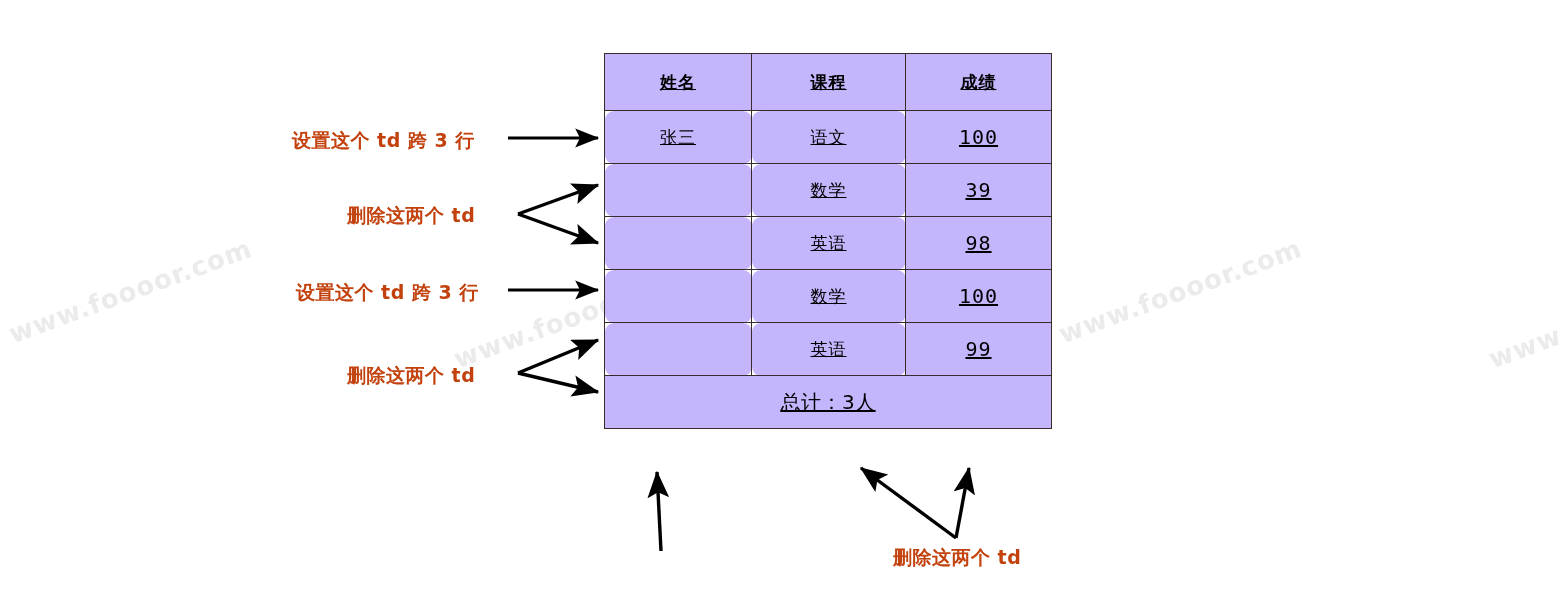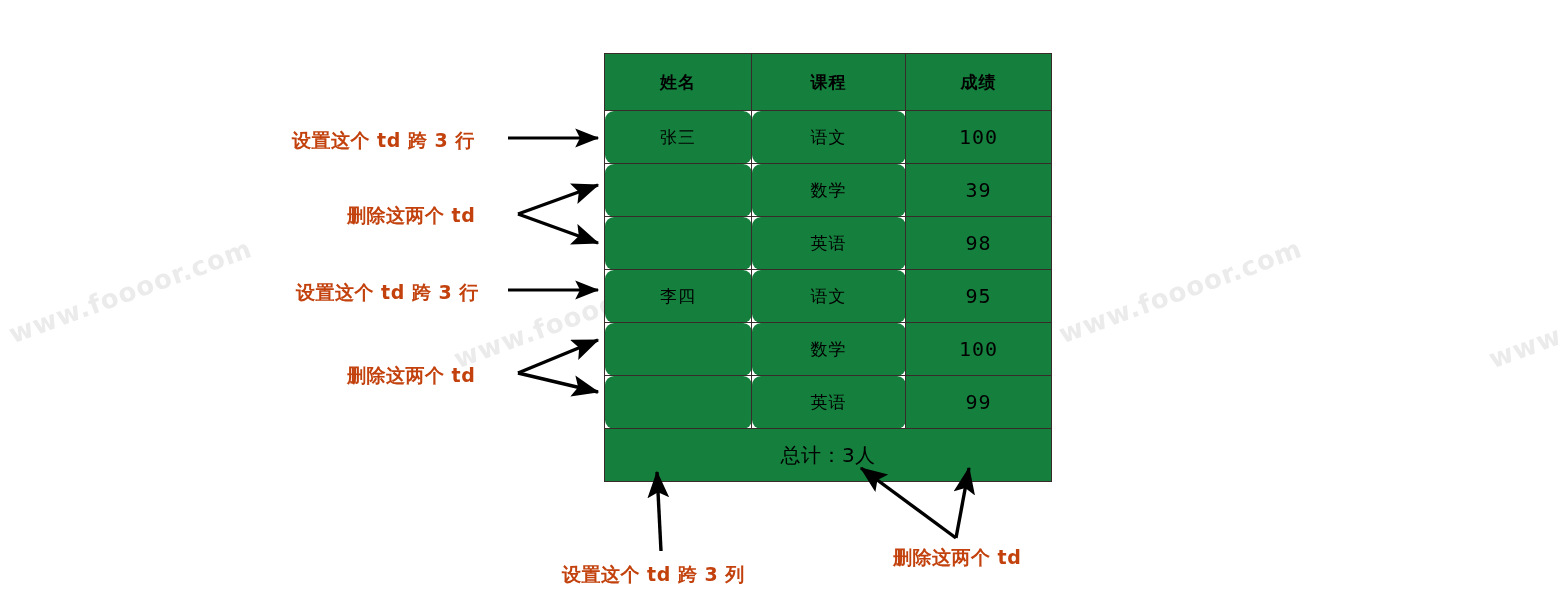--- a/index.html
+++ b/index.html
@@ -50,23 +50,24 @@
     position: absolute;
     left: 604px;
     top: 53px;
     width: 444px;
     border-collapse: collapse;
     background: #ffffff;
     table-layout: fixed;
   }
   #grade-table td, #grade-table th {
     border: 1px solid #3a2b2b;
-    background: #15803d;
+    background: #c4b5fd;
     padding: 0;
     margin: 0;
+    text-decoration: underline;
   }
   #grade-table th {
     height: 56px;
     font-size: 17px;
     font-weight: 700;
     font-family: "DejaVu Sans", sans-serif;
     text-align: center;
     vertical-align: middle;
     letter-spacing: 1px;
   }
@@ -151,25 +152,20 @@
           <td class="col-name cell-cn"></td>
           <td class="col-course cell-cn">数学</td>
           <td class="col-score cell-num">39</td>
         </tr>
         <tr>
           <td class="col-name cell-cn"></td>
           <td class="col-course cell-cn">英语</td>
           <td class="col-score cell-num">98</td>
         </tr>
         <tr>
-          <td class="col-name cell-cn">李四</td>
-          <td class="col-course cell-cn">语文</td>
-          <td class="col-score cell-num">95</td>
-        </tr>
-        <tr>
           <td class="col-name cell-cn"></td>
           <td class="col-course cell-cn">数学</td>
           <td class="col-score cell-num">100</td>
         </tr>
         <tr>
           <td class="col-name cell-cn"></td>
           <td class="col-course cell-cn">英语</td>
           <td class="col-score cell-num">99</td>
         </tr>
       </tbody>
@@ -181,21 +177,20 @@
   </table>
 
   <div class="anno-label" style="left:292px; top:128px;">设置这个 td 跨 3 行</div>
 
   <div class="anno-label" style="left:347px; top:203px;">删除这两个 td</div>
 
   <div class="anno-label" style="left:296px; top:280px;">设置这个 td 跨 3 行</div>
 
   <div class="anno-label" style="left:347px; top:363px;">删除这两个 td</div>
 
-  <div class="anno-label" style="left:562px; top:562px;">设置这个 td 跨 3 列</div>
 
   <div class="anno-label" style="left:893px; top:545px;">删除这两个 td</div>
 
   <svg id="arrows" viewBox="0 0 1560 600">
     <defs>
       <marker id="ah" markerWidth="9" markerHeight="9" refX="7.6" refY="3.2" orient="auto" markerUnits="strokeWidth">
         <path d="M0,0 L8,3.2 L0,6.4 L1.6,3.2 z" fill="#000000"></path>
       </marker>
     </defs>
 

